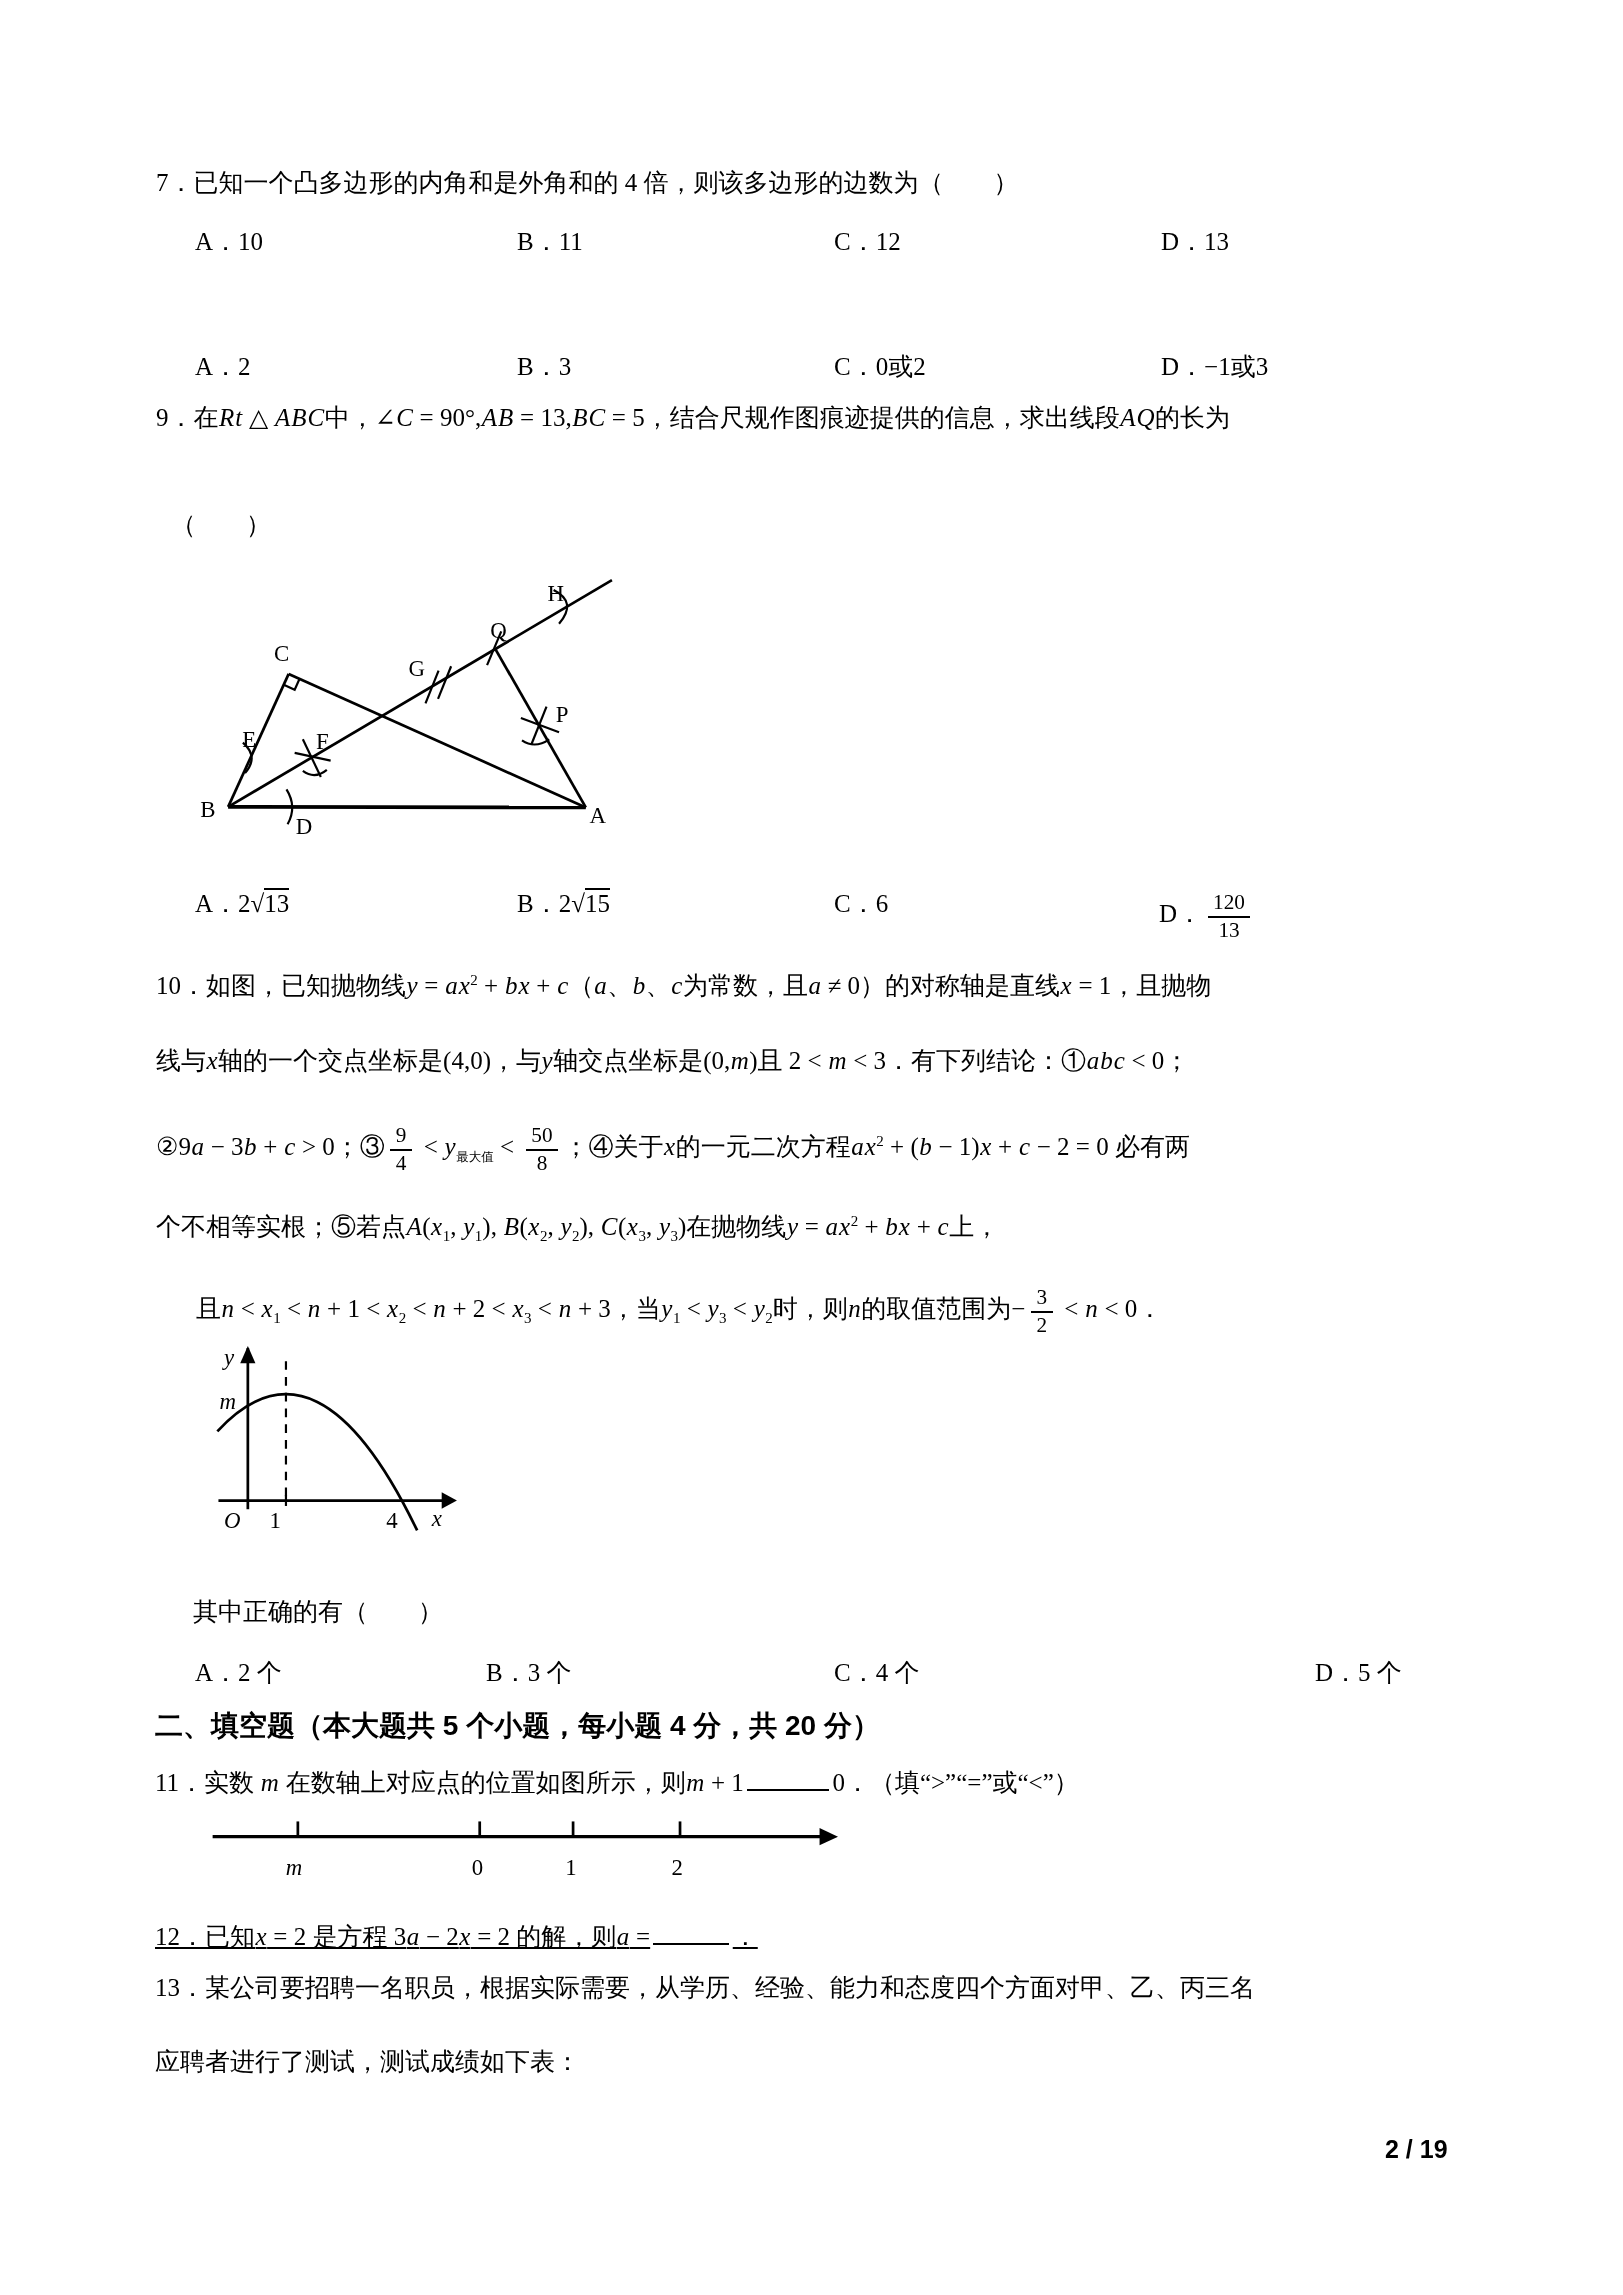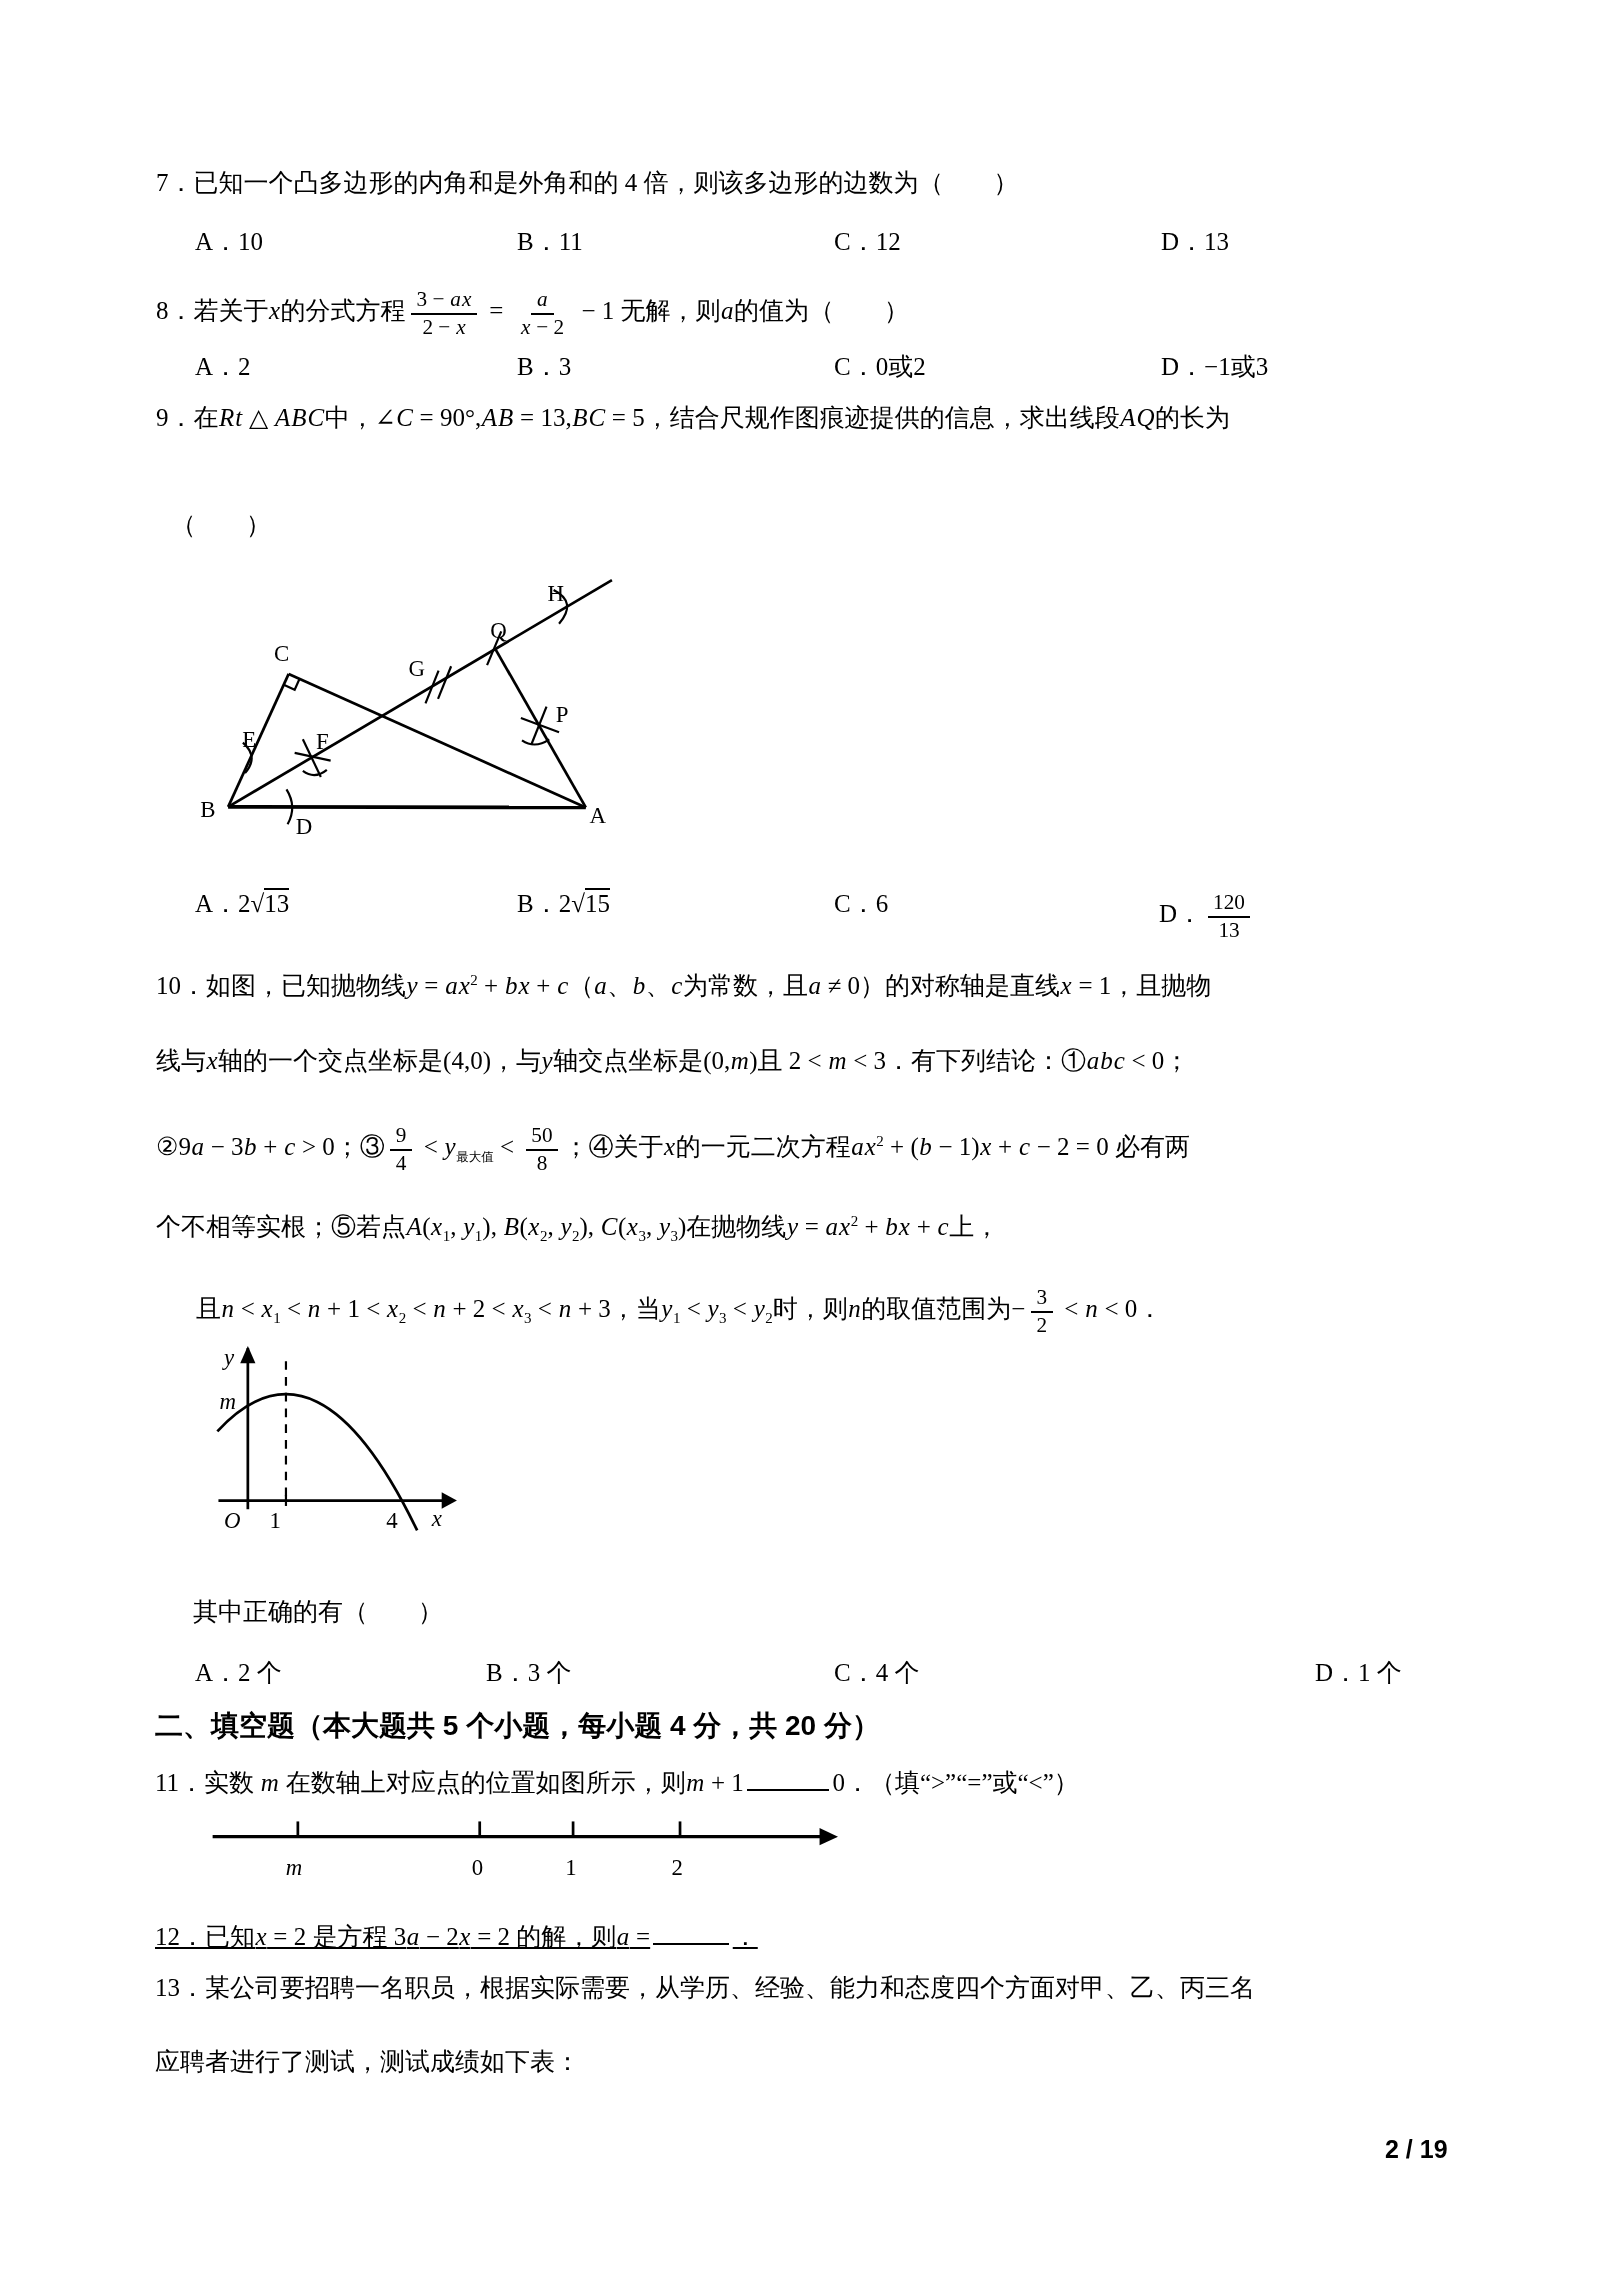--- a/index.html
+++ b/index.html
@@ -97,27 +97,20 @@
     <text class="flbl" x="668" y="108" font-size="46" text-anchor="middle">1</text>
     <text class="flbl" x="864" y="108" font-size="46" text-anchor="middle">2</text>
   </svg>
 
   <div class="footer">2 / 19</div>
 <div class="line" style="left: 156px; top: 169px;">7．已知一个凸多边形的内角和是外角和的 4 倍，则该多边形的边数为（　　）</div>
     <div class="line" style="left: 195px; top: 228px;">A．10</div>
     <div class="line" style="left: 517px; top: 228px;">B．11</div>
     <div class="line" style="left: 834px; top: 228px;">C．12</div>
     <div class="line" style="left: 1161px; top: 228px;">D．13</div>
-    <div class="line" style="left: 156px; top: 287px;">8．若关于<i>x</i>的分式方程<span class="frac">
-        <span class="num">3 − <i>a</i><i>x</i></span>
-        <span class="den">2 − <i>x</i></span>
-      </span> = <span class="frac">
-        <span class="num"><i>a</i></span>
-        <span class="den"><i>x</i> − 2</span>
-      </span> − 1 无解，则<i>a</i>的值为（　　）</div>
     <div class="line" style="left: 195px; top: 353px;">A．2</div>
     <div class="line" style="left: 517px; top: 353px;">B．3</div>
     <div class="line" style="left: 834px; top: 353px;">C．0或2</div>
     <div class="line" style="left: 1161px; top: 353px;">D．−1或3</div>
     <div class="line" style="left: 156px; top: 404px;">9．在<i>R</i><i>t</i> △ <i>A</i><i>B</i><i>C</i>中，∠<i>C</i> = 90°,<i>A</i><i>B</i> = 13,<i>B</i><i>C</i> = 5，结合尺规作图痕迹提供的信息，求出线段<i>A</i><i>Q</i>的长为</div>
     <div class="line" style="left: 171px; top: 511px;">（　　）</div>
     <div class="line" style="left: 195px; top: 890px;">A．2<span class="sqrt">√<span class="rad">13</span></span></div>
     <div class="line" style="left: 517px; top: 890px;">B．2<span class="sqrt">√<span class="rad">15</span></span></div>
     <div class="line" style="left: 834px; top: 890px;">C．6</div>
     <div class="line" style="left: 1159px; top: 890px;">D．<span class="frac">
@@ -135,20 +128,20 @@
       </span>；④关于<i>x</i>的一元二次方程<i>a</i><i>x</i><sup>2</sup> + (<i>b</i> − 1)<i>x</i> + <i>c</i> − 2 = 0 必有两</div>
     <div class="line" style="left: 156px; top: 1213px;">个不相等实根；⑤若点<i>A</i>(<i>x</i><sub>1</sub>, <i>y</i><sub>1</sub>), <i>B</i>(<i>x</i><sub>2</sub>, <i>y</i><sub>2</sub>), <i>C</i>(<i>x</i><sub>3</sub>, <i>y</i><sub>3</sub>)在抛物线<i>y</i> = <i>a</i><i>x</i><sup>2</sup> + <i>b</i><i>x</i> + <i>c</i>上，</div>
     <div class="line" style="left: 196px; top: 1285px;">且<i>n</i> &lt; <i>x</i><sub>1</sub> &lt; <i>n</i> + 1 &lt; <i>x</i><sub>2</sub> &lt; <i>n</i> + 2 &lt; <i>x</i><sub>3</sub> &lt; <i>n</i> + 3，当<i>y</i><sub>1</sub> &lt; <i>y</i><sub>3</sub> &lt; <i>y</i><sub>2</sub>时，则<i>n</i>的取值范围为−<span class="frac">
         <span class="num">3</span>
         <span class="den">2</span>
       </span> &lt; <i>n</i> &lt; 0．</div>
     <div class="line" style="left: 193px; top: 1598px;">其中正确的有（　　）</div>
     <div class="line" style="left: 195px; top: 1659px;">A．2 个</div>
     <div class="line" style="left: 486px; top: 1659px;">B．3 个</div>
     <div class="line" style="left: 834px; top: 1659px;">C．4 个</div>
-    <div class="line" style="left: 1315px; top: 1659px;">D．1 个</div>
+    <div class="line" style="left: 1315px; top: 1659px;">D．5 个</div>
     <div class="line bold sans" style="left: 155px; top: 1712px; font-size: 28px;">二、填空题（本大题共 5 个小题，每小题 4 分，共 20 分）</div>
     <div class="line" style="left: 155px; top: 1763px;">11．实数 <i>m</i> 在数轴上对应点的位置如图所示，则<i>m</i> + 1<span class="blank" style="width: 82px;"></span>0．（填“&gt;”“=”或“&lt;”）</div>
     <div class="line" style="left: 155px; top: 1917px; text-decoration: underline;">12．已知<i>x</i> = 2 是方程 3<i>a</i> − 2<i>x</i> = 2 的解，则<i>a</i> =<span class="blank" style="width: 76px;"></span>．</div>
     <div class="line" style="left: 155px; top: 1974px;">13．某公司要招聘一名职员，根据实际需要，从学历、经验、能力和态度四个方面对甲、乙、丙三名</div>
     <div class="line" style="left: 155px; top: 2032px; margin-top: 16px;">应聘者进行了测试，测试成绩如下表：</div>
   </div>
 
 
 </body></html>

